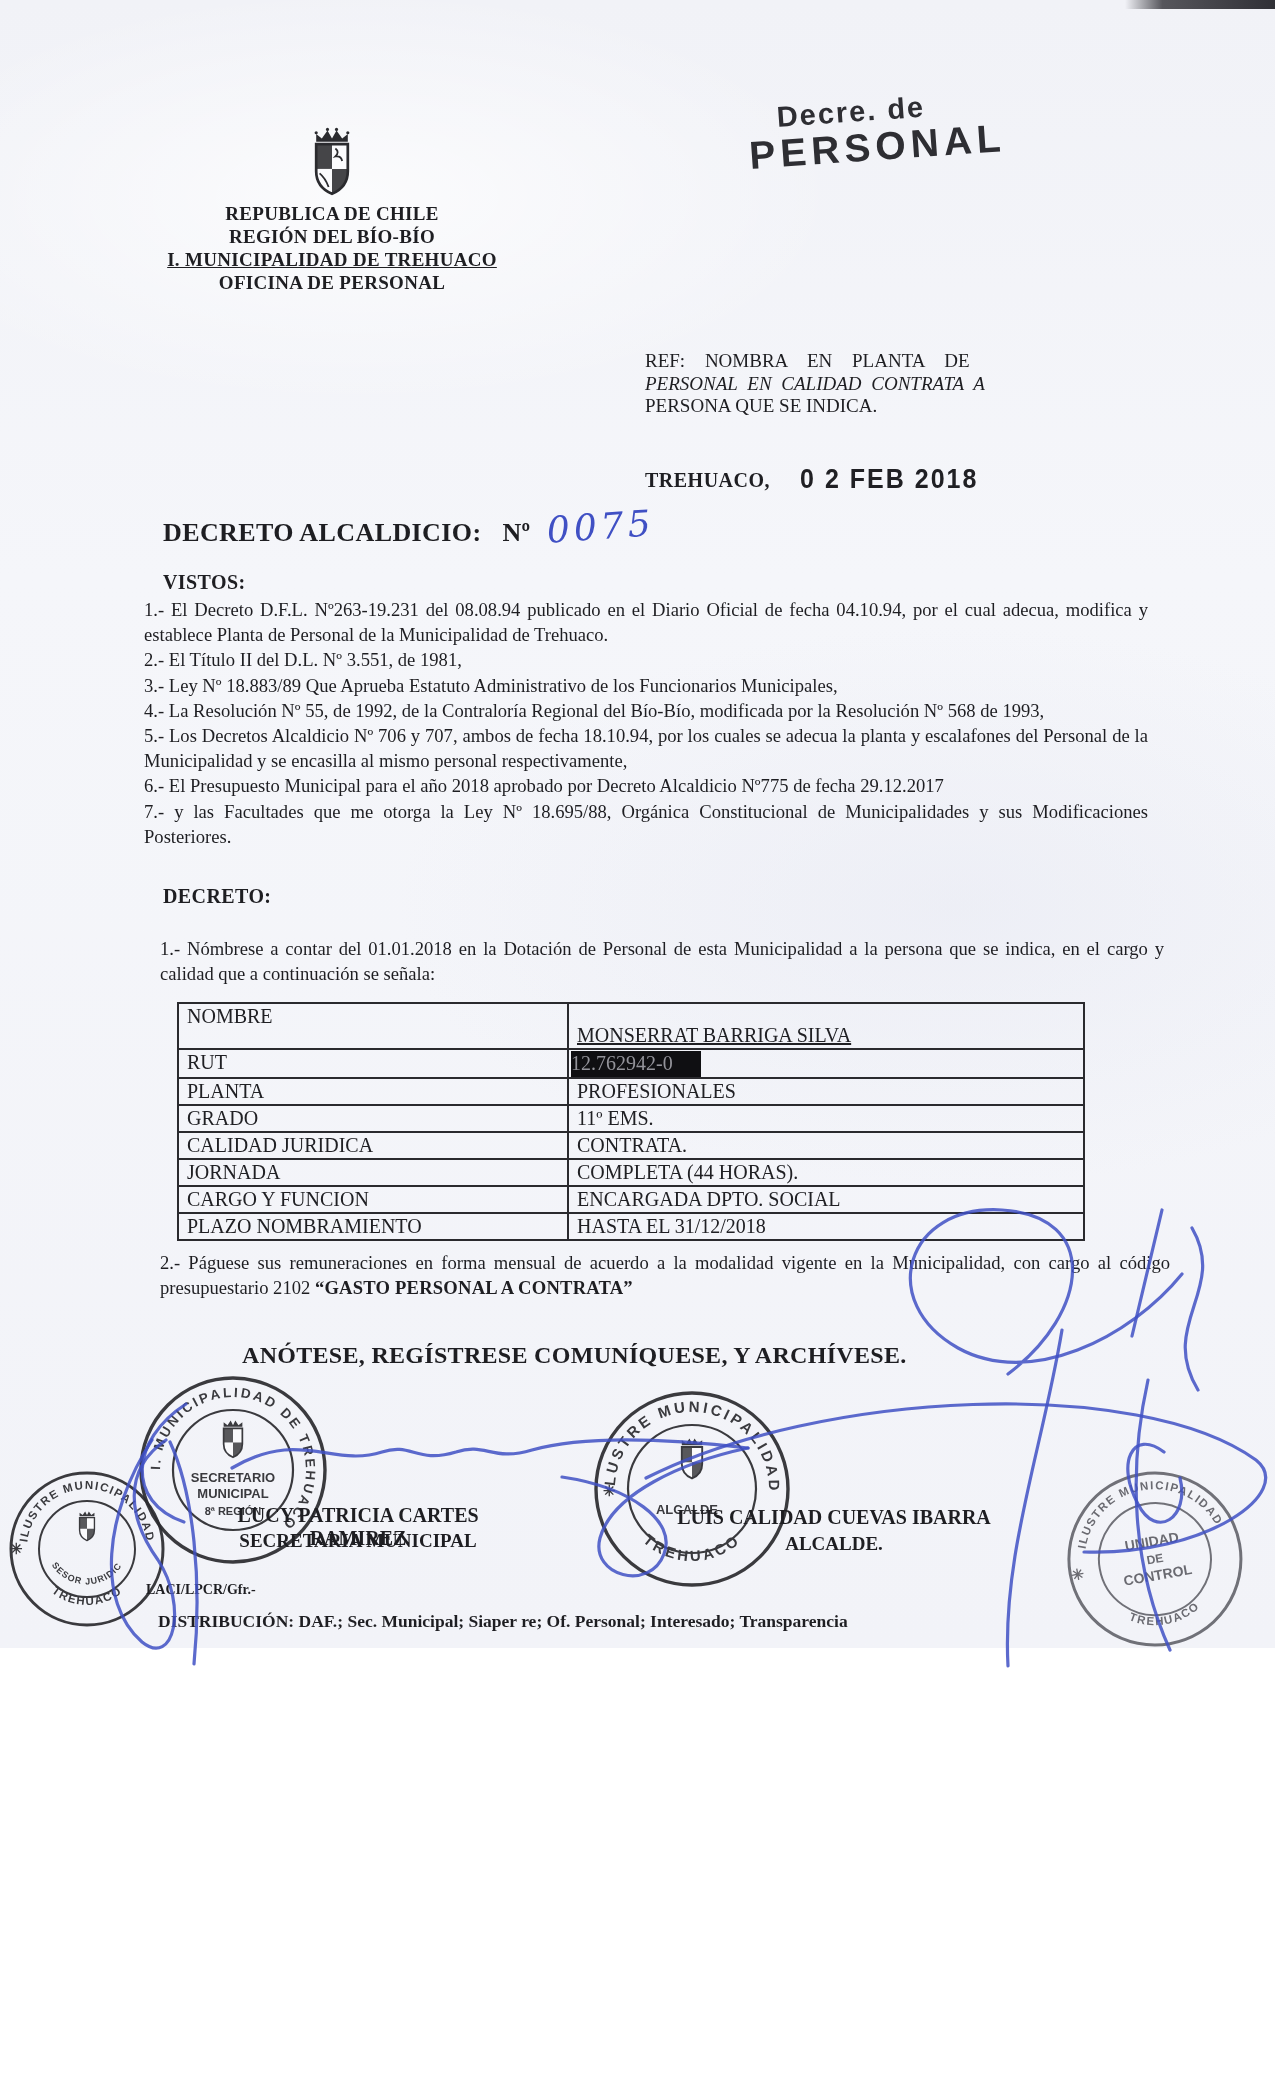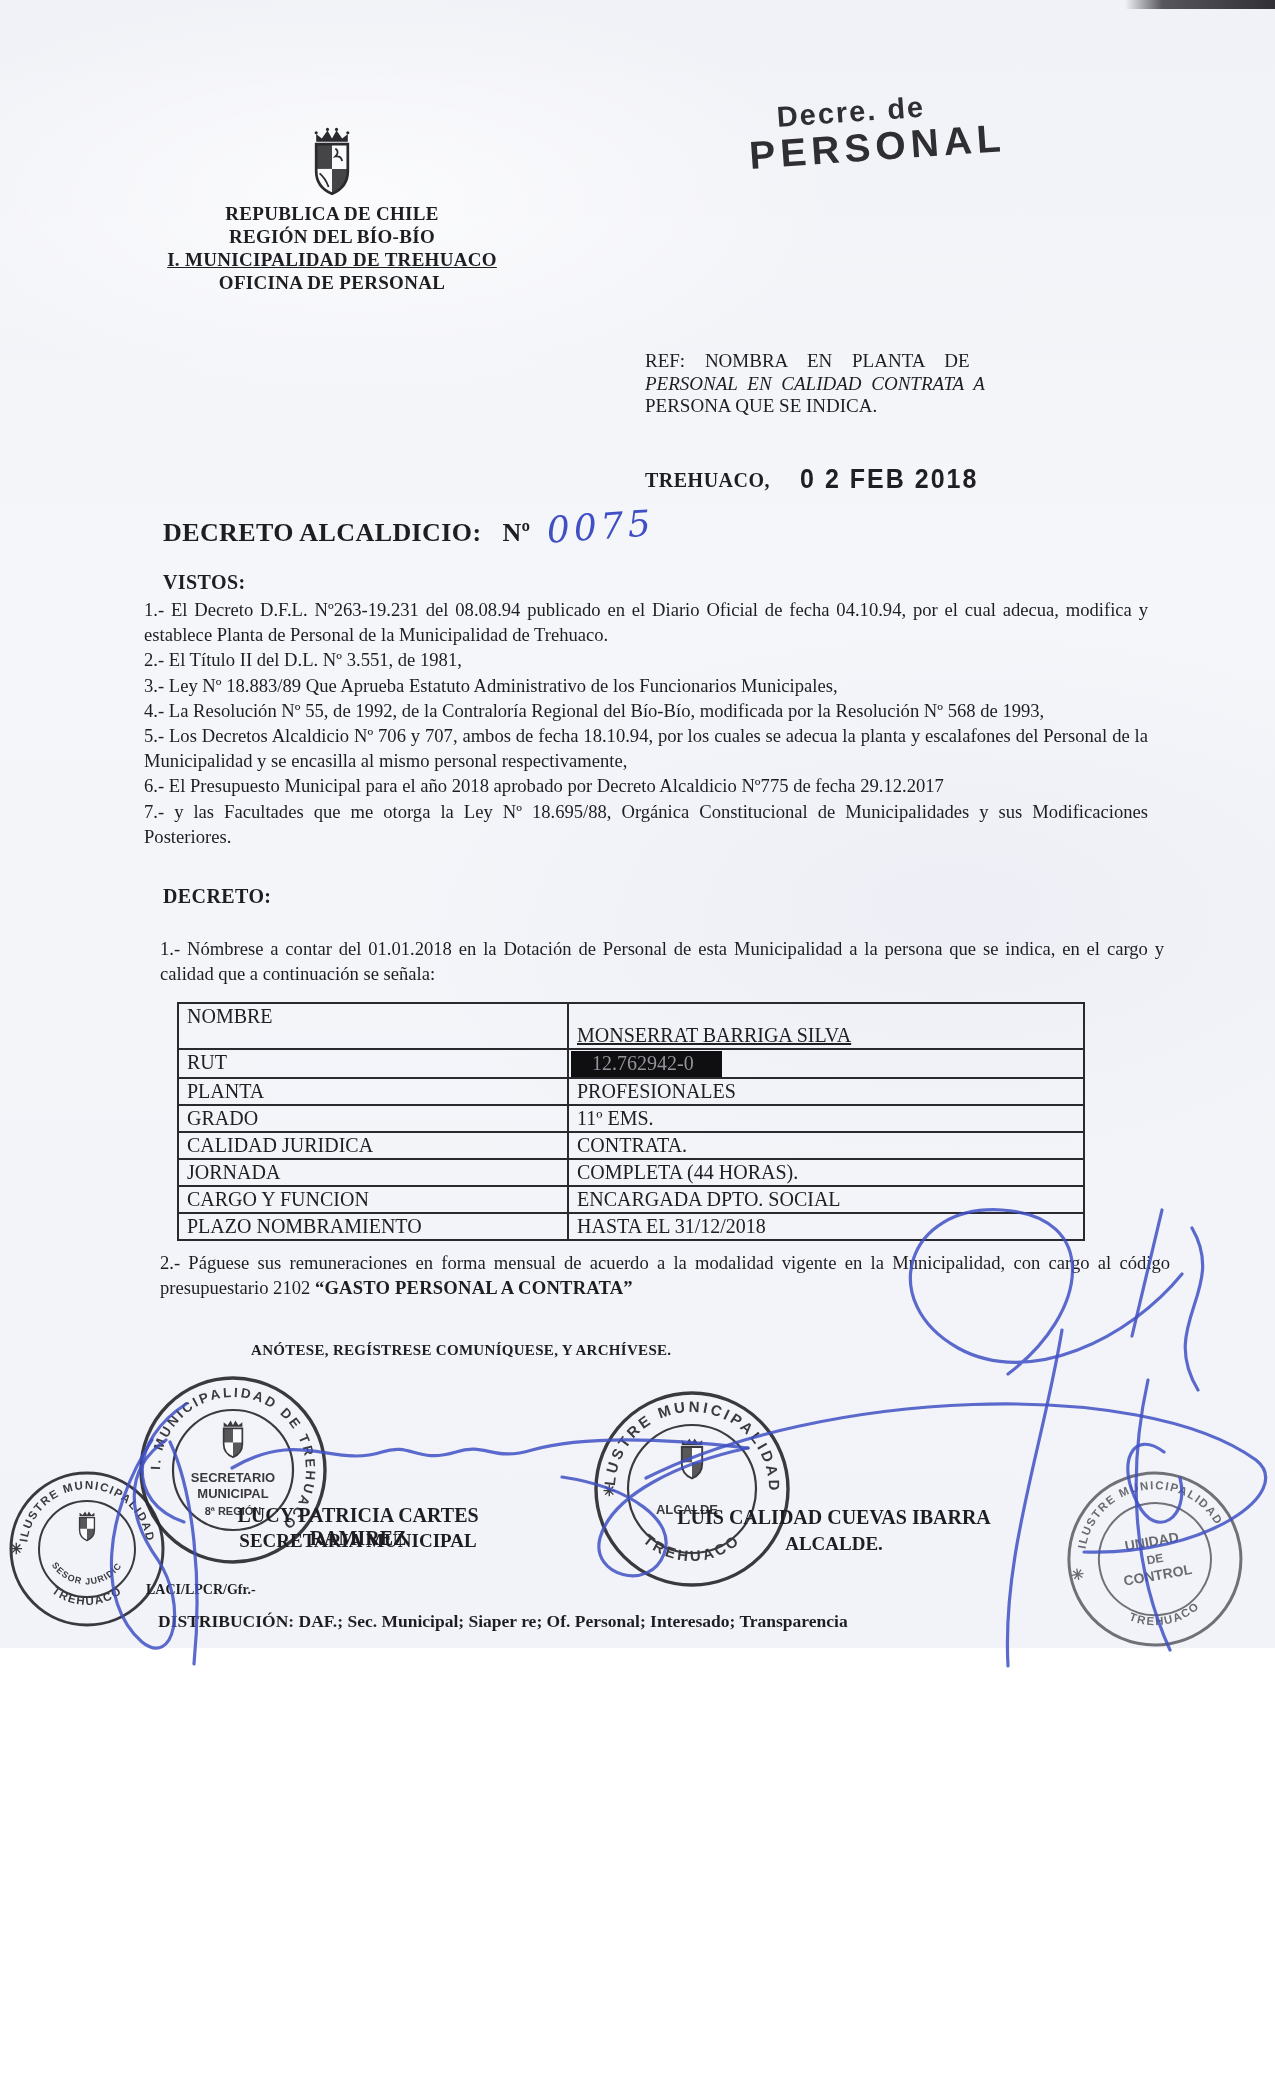--- a/index.html
+++ b/index.html
@@ -46,24 +46,24 @@
   .para2 b{letter-spacing:.2px;}
   
   .apptable{position:absolute;left:157px;top:1002px;width:908px;border-collapse:collapse;
         font-size:20px;color:#202024;margin-left:20px;}
   .apptable td{border:2px solid #2a2a2e;padding:1px 8px 0 8px;vertical-align:top;}
   .apptable td.c1{width:372px;}
   .apptable tr{height:27px;}
   .apptable tr.tall{height:46px;}
   .apptable tr.tall td{position:relative;}
   .name-val{position:absolute;left:8px;bottom:1px;text-decoration:underline;}
-  .redact{background:#0f0f12;color:#93939a;padding:1px 28px 2px 21px;display:inline-block;
+  .redact{background:#0f0f12;color:#93939a;padding:1px 28px 2px 0;display:inline-block;
         margin-left:-6px;}
   
-  .closing{position:absolute;left:242px;top:1342px;font-weight:bold;font-size:15px;letter-spacing:.3px;margin-left:9px;}
+  .closing{position:absolute;left:242px;top:1342px;font-weight:bold;font-size:24px;letter-spacing:.3px;}
   .signame{position:absolute;width:340px;text-align:center;font-weight:bold;font-size:20px;}
   .sigtitle{position:absolute;width:340px;text-align:center;font-weight:bold;font-size:19px;}
   .initials{position:absolute;left:146px;top:1582px;font-weight:bold;font-size:14px;}
   .distribution{position:absolute;left:158px;top:1611px;font-weight:bold;font-size:17.5px;}
   .distribution .dl{}
   
   .stamp{position:absolute;opacity:.92;}
   .stamp text{font-family:"Liberation Sans",sans-serif;font-weight:bold;fill:#2b2b2f;}
   .ringtext{font-size:13.5px;letter-spacing:2.5px;}
   .ringtext-lg{font-size:15px;letter-spacing:3px;}

